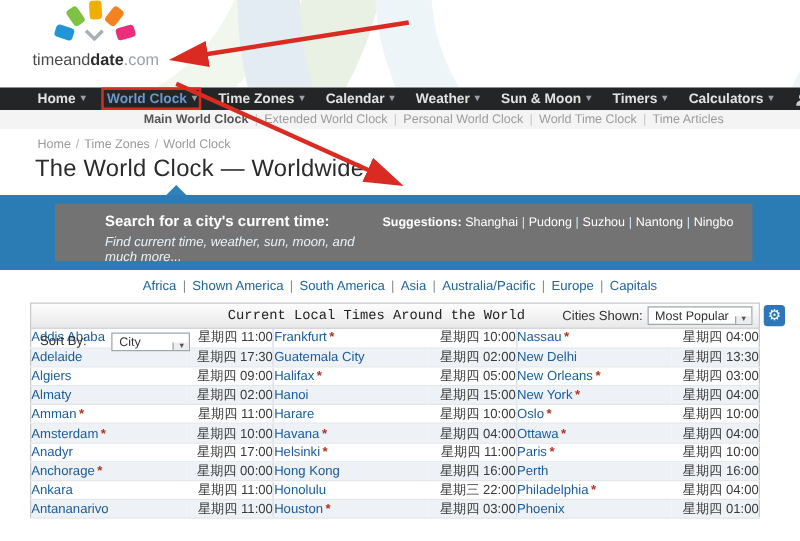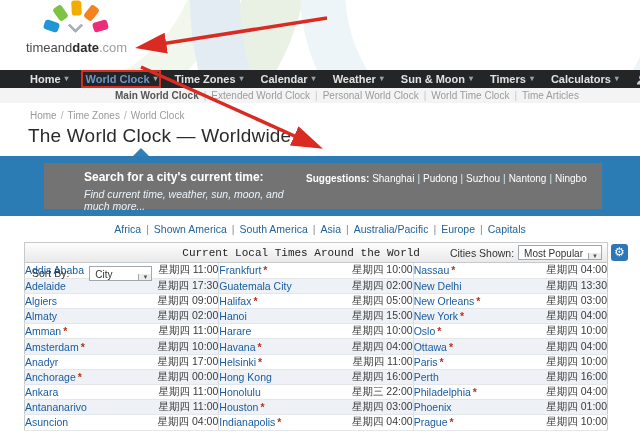--- a/index.html
+++ b/index.html
@@ -318,28 +318,20 @@
         <td class="time">星期四 04:00</td>
       </tr>
       <tr>
         <td class="city"><a href="#">Antananarivo</a></td>
         <td class="time">星期四 11:00</td>
         <td class="city pair-sep"><a href="#">Houston</a><span class="dst">*</span></td>
         <td class="time">星期四 03:00</td>
         <td class="city pair-sep"><a href="#">Phoenix</a></td>
         <td class="time">星期四 01:00</td>
       </tr>
-      <tr>
-        <td class="city"><a href="#">Asuncion</a></td>
-        <td class="time">星期四 04:00</td>
-        <td class="city pair-sep"><a href="#">Indianapolis</a><span class="dst">*</span></td>
-        <td class="time">星期四 04:00</td>
-        <td class="city pair-sep"><a href="#">Prague</a><span class="dst">*</span></td>
-        <td class="time">星期四 10:00</td>
-      </tr>
     </tbody>
 </table>
 
 <svg class="overlay" viewBox="0 0 640 433">
   <defs>
     <marker id="ah" markerWidth="9" markerHeight="8" refX="1.5" refY="3" orient="auto">
       <path d="M0,0 L9,3 L0,6 z" fill="#d92b21"></path>
     </marker>
   </defs>
   <line x1="327" y1="18" x2="161" y2="44" stroke="#d92b21" stroke-width="3.5" marker-end="url(#ah)"></line>

